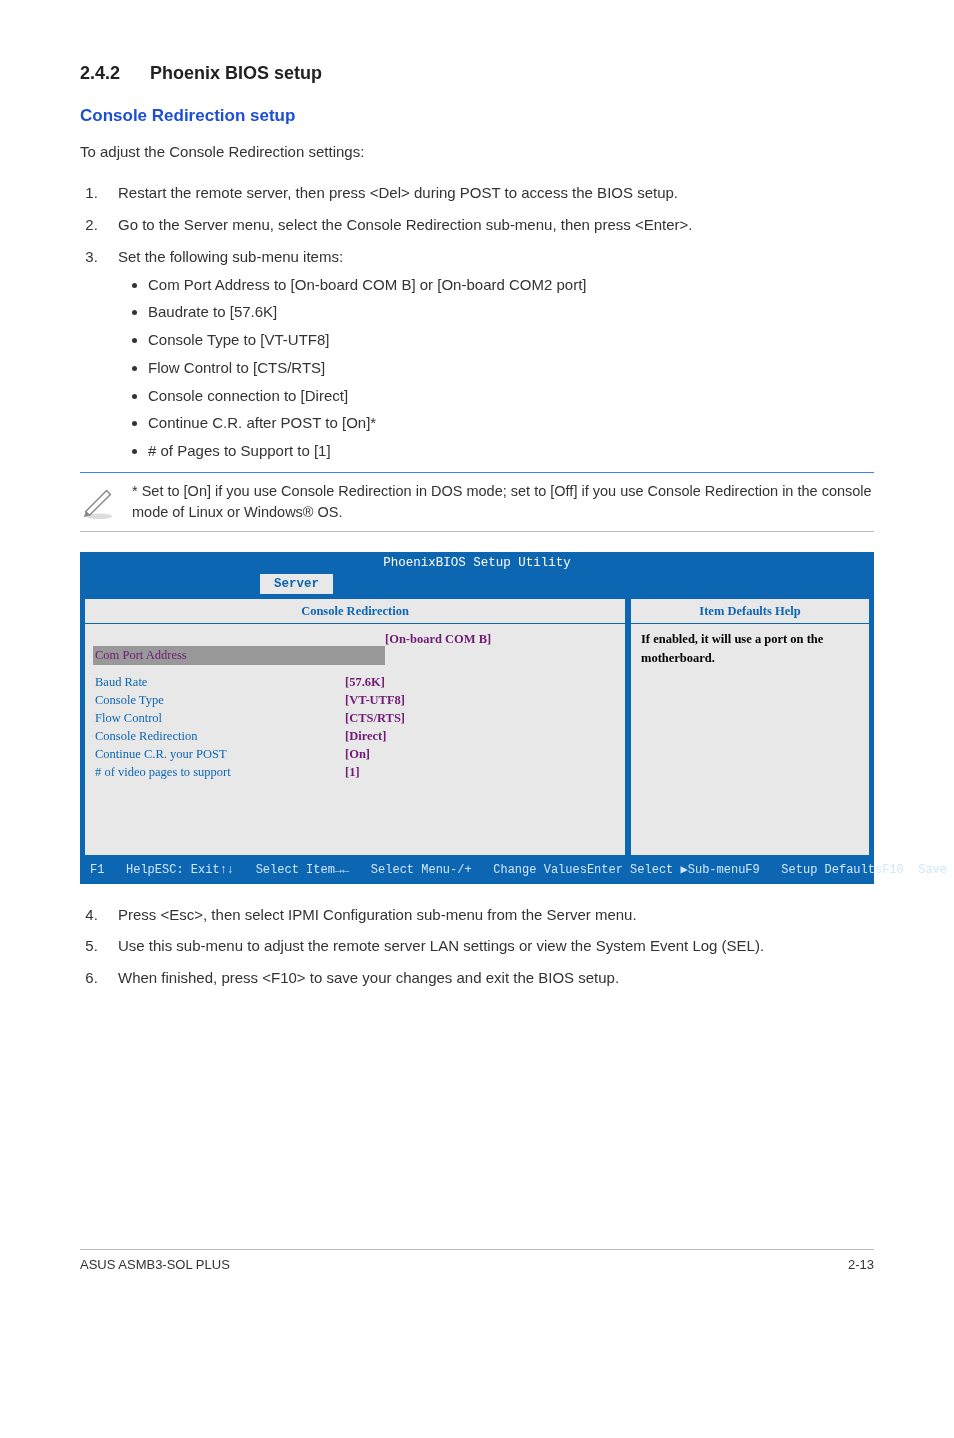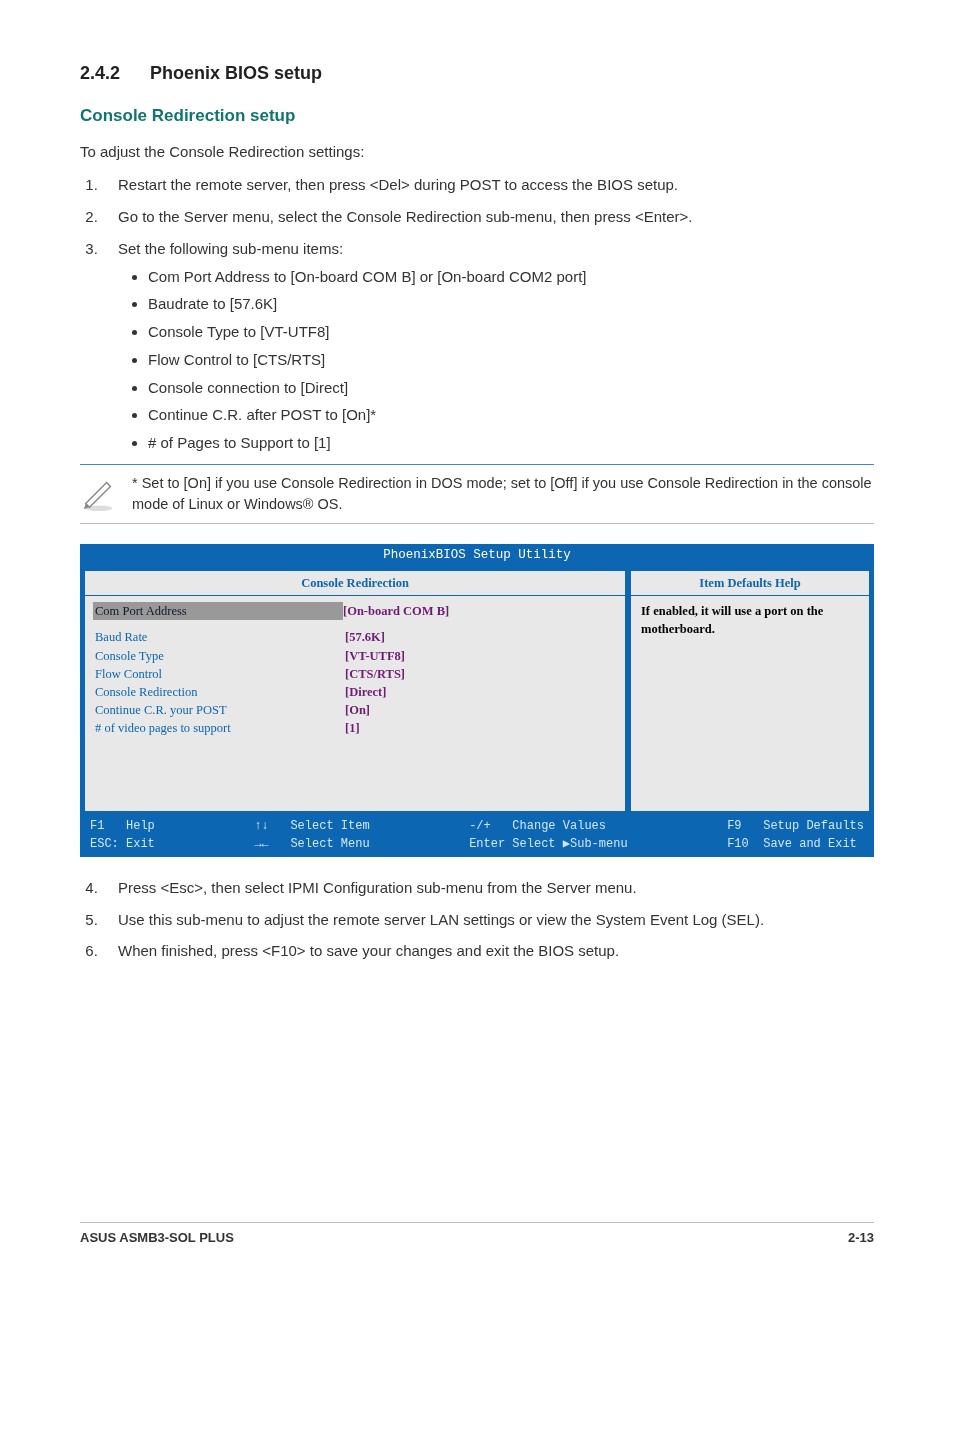--- a/index.html
+++ b/index.html
@@ -16,24 +16,24 @@
   h2.section-number {
     font-size: 18px;
     font-weight: bold;
     color: #222;
     margin-bottom: 18px;
   }
   h2.section-number .num { display: inline-block; margin-right: 30px; }
   h3.subhead {
     font-size: 17px;
     font-weight: bold;
-    color: #0f766e;
+    color: #1d4ed8;
     margin-bottom: 12px;
   }
-  p.intro { margin-bottom: 12px; }
+  p.intro { margin-bottom: 20px; }
   ol.steps { list-style: decimal; margin-left: 22px; margin-bottom: 6px; }
   ol.steps > li { padding-left: 16px; margin-bottom: 10px; }
   ul.bullets { list-style: disc; margin-left: 30px; margin-top: 6px; }
   ul.bullets li { margin-bottom: 6px; }
   .note-row {
     display: flex;
     align-items: flex-start;
     border-top: 1px solid #3b82f6;
     border-bottom: 1px solid #bbb;
     padding: 8px 0;
@@ -98,45 +98,44 @@
     text-align: center;
     color: #0d66b2;
     font-weight: bold;
     border-bottom: 1px solid #0d66b2;
     margin: -4px -10px 6px -10px;
     padding: 3px 0;
   }
   .bios .kv-block { margin-top: 8px; }
   .bios .row { display: flex; }
   .bios .row .k { width: 250px; color: #0d66b2; }
-  .bios .row.selected .k { background: #999; color: #0f172a; padding: 0 2px; width:250px; margin-left:-2px;}
+  .bios .row.selected .k { background: #999; color: #701a75; padding: 0 2px; width:292px; margin-left:-2px;margin-top:16px;}
   .bios .row .v { color: #701a75; font-weight: bold; }
   .bios .help-text { font-weight: bold; color: #000; }
   .bios .footer {
     background: #0d66b2;
     color: #fff;
     display: flex;
     justify-content: space-between;
     padding: 2px 10px 4px 10px;
     font-size: 12px;
   }
-  .bios .footer .col { display: flex; flex-direction: column; gap: 0px; }
+  .bios .footer .col { display: flex; gap: 0px; }
   .bios .footer .lbl { color:#cfe7ff; display:inline-block; }
   .bios .footer .row2 { white-space: pre; }
 
   
   .page-footer {
     display: flex;
     justify-content: space-between;
     border-top: 1px solid #bbb;
     padding-top: 6px;
     margin-top: 260px;
     font-size: 13px;
     color: #333;
-    font-weight: bold;
   }
 </style>
 </head>
 <body>
 
 <h2 class="section-number">
   <span class="num">2.4.2</span><span>Phoenix BIOS setup</span>
 </h2>
 
 <h3 class="subhead">Console Redirection setup</h3>
@@ -164,20 +163,24 @@
   <svg class="note-icon" viewBox="0 0 40 40">
     <ellipse cx="20" cy="35" rx="14" ry="3" fill="#ddd"></ellipse>
     <path d="M6 30 L28 8 L32 12 L10 34 Z" fill="#fff" stroke="#888" stroke-width="1.5"></path>
     <path d="M6 30 L10 34 L4 36 Z" fill="#888"></path>
   </svg>
   <div class="note-text">* Set to [On] if you use Console Redirection in DOS mode; set to [Off] if you use Console Redirection in the console mode of Linux or Windows® OS.</div>
 </div>
 
 <div class="bios">
   <div class="titlebar">PhoenixBIOS Setup Utility</div>
+  <div class="menubar">
+    <div class="menu-left-spacer"></div>
+    <div class="menutab">Server</div>
+  </div>
   <div class="middle">
     <div class="panel-left">
       <div class="panel-title">Console Redirection</div>
       <div class="row selected">
         <div class="k">Com Port Address</div>
         <div class="v">[On-board COM B]</div>
       </div>
       <div class="kv-block">
         <div class="row">
             <div class="k">Baud Rate</div>

